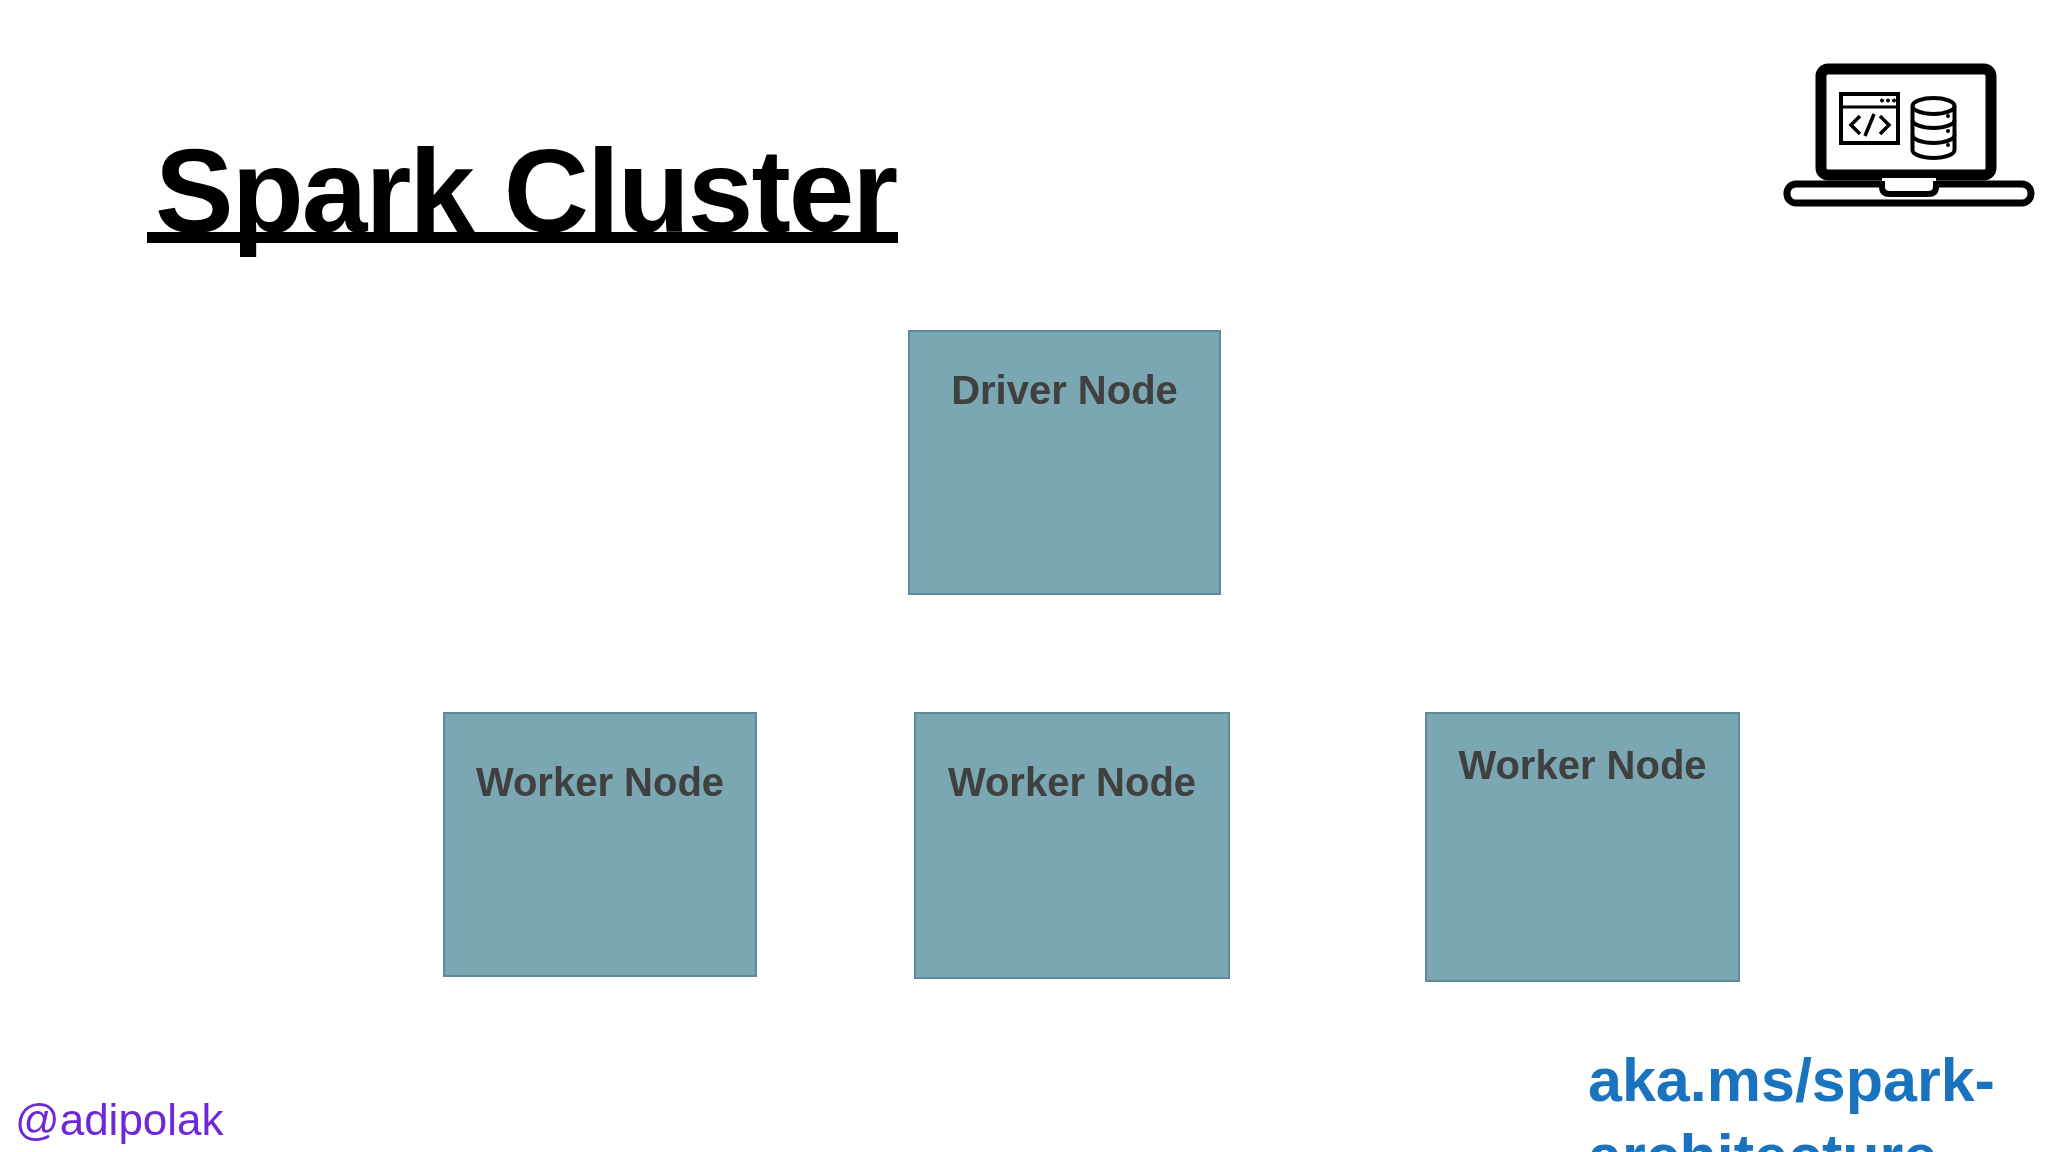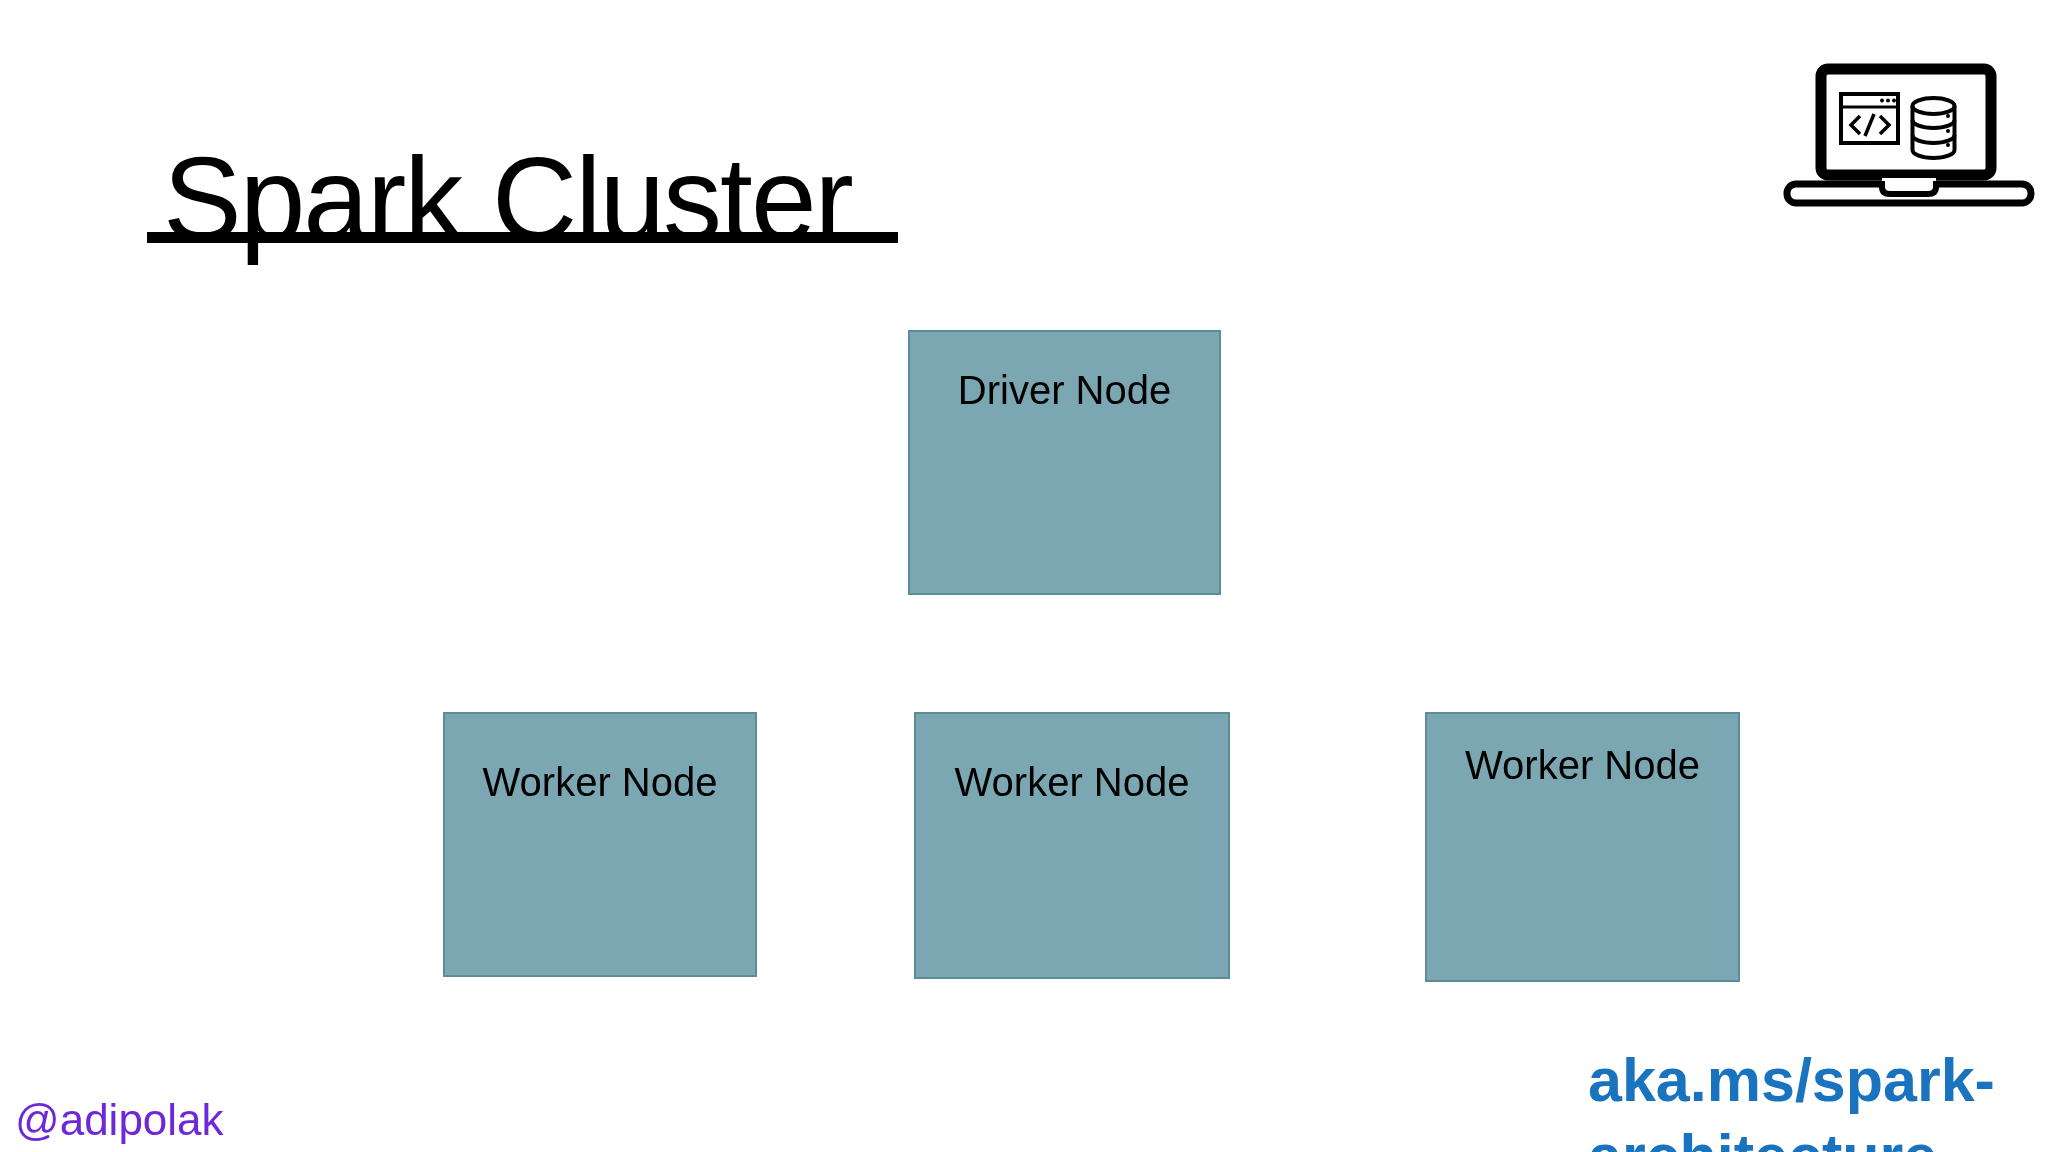--- a/index.html
+++ b/index.html
@@ -6,23 +6,23 @@
   .slide {
     position:relative;
     width:2048px; height:1152px;
     overflow:hidden;
     background:#ffffff;
     font-family:"Liberation Sans", sans-serif;
   }
   .page-title {
     position:absolute;
     left:147px; top:124px;
-    margin:16px;
+    margin:8px;
     font-size:118px;
-    font-weight:normal;
+    font-weight:bold;
     letter-spacing:-2px;
     line-height:1;
     color:var(--title-color,#000);
     white-space:nowrap;
   }
   .title-underline {
     position:absolute;
     left:147px; top:232px;
     width:751px; height:11px;
     background:var(--title-color,#000);
@@ -32,21 +32,22 @@
     left:1783px; top:55px;
     width:252px; height:152px;
   }
   .node {
     position:absolute;
     box-sizing:border-box;
     background:var(--node-fill,#7aa7b2);
     border:2px solid var(--node-border,#5d8b97);
     text-align:center;
     font-size:40px;
-    color:#000000;
+    color:#404040;
+    font-weight:bold;
   }
   .node .node-label { display:block; }
   .node-driver  { left:908px;  top:330px; width:313px; height:265px; }
   .node-driver  .node-label { padding-top:36px; }
   .node-worker1 { left:443px;  top:712px; width:314px; height:265px; }
   .node-worker1 .node-label { padding-top:46px; }
   .node-worker2 { left:914px;  top:712px; width:316px; height:267px; }
   .node-worker2 .node-label { padding-top:46px; }
   .node-worker3 { left:1425px; top:712px; width:315px; height:270px; }
   .node-worker3 .node-label { padding-top:29px; }

